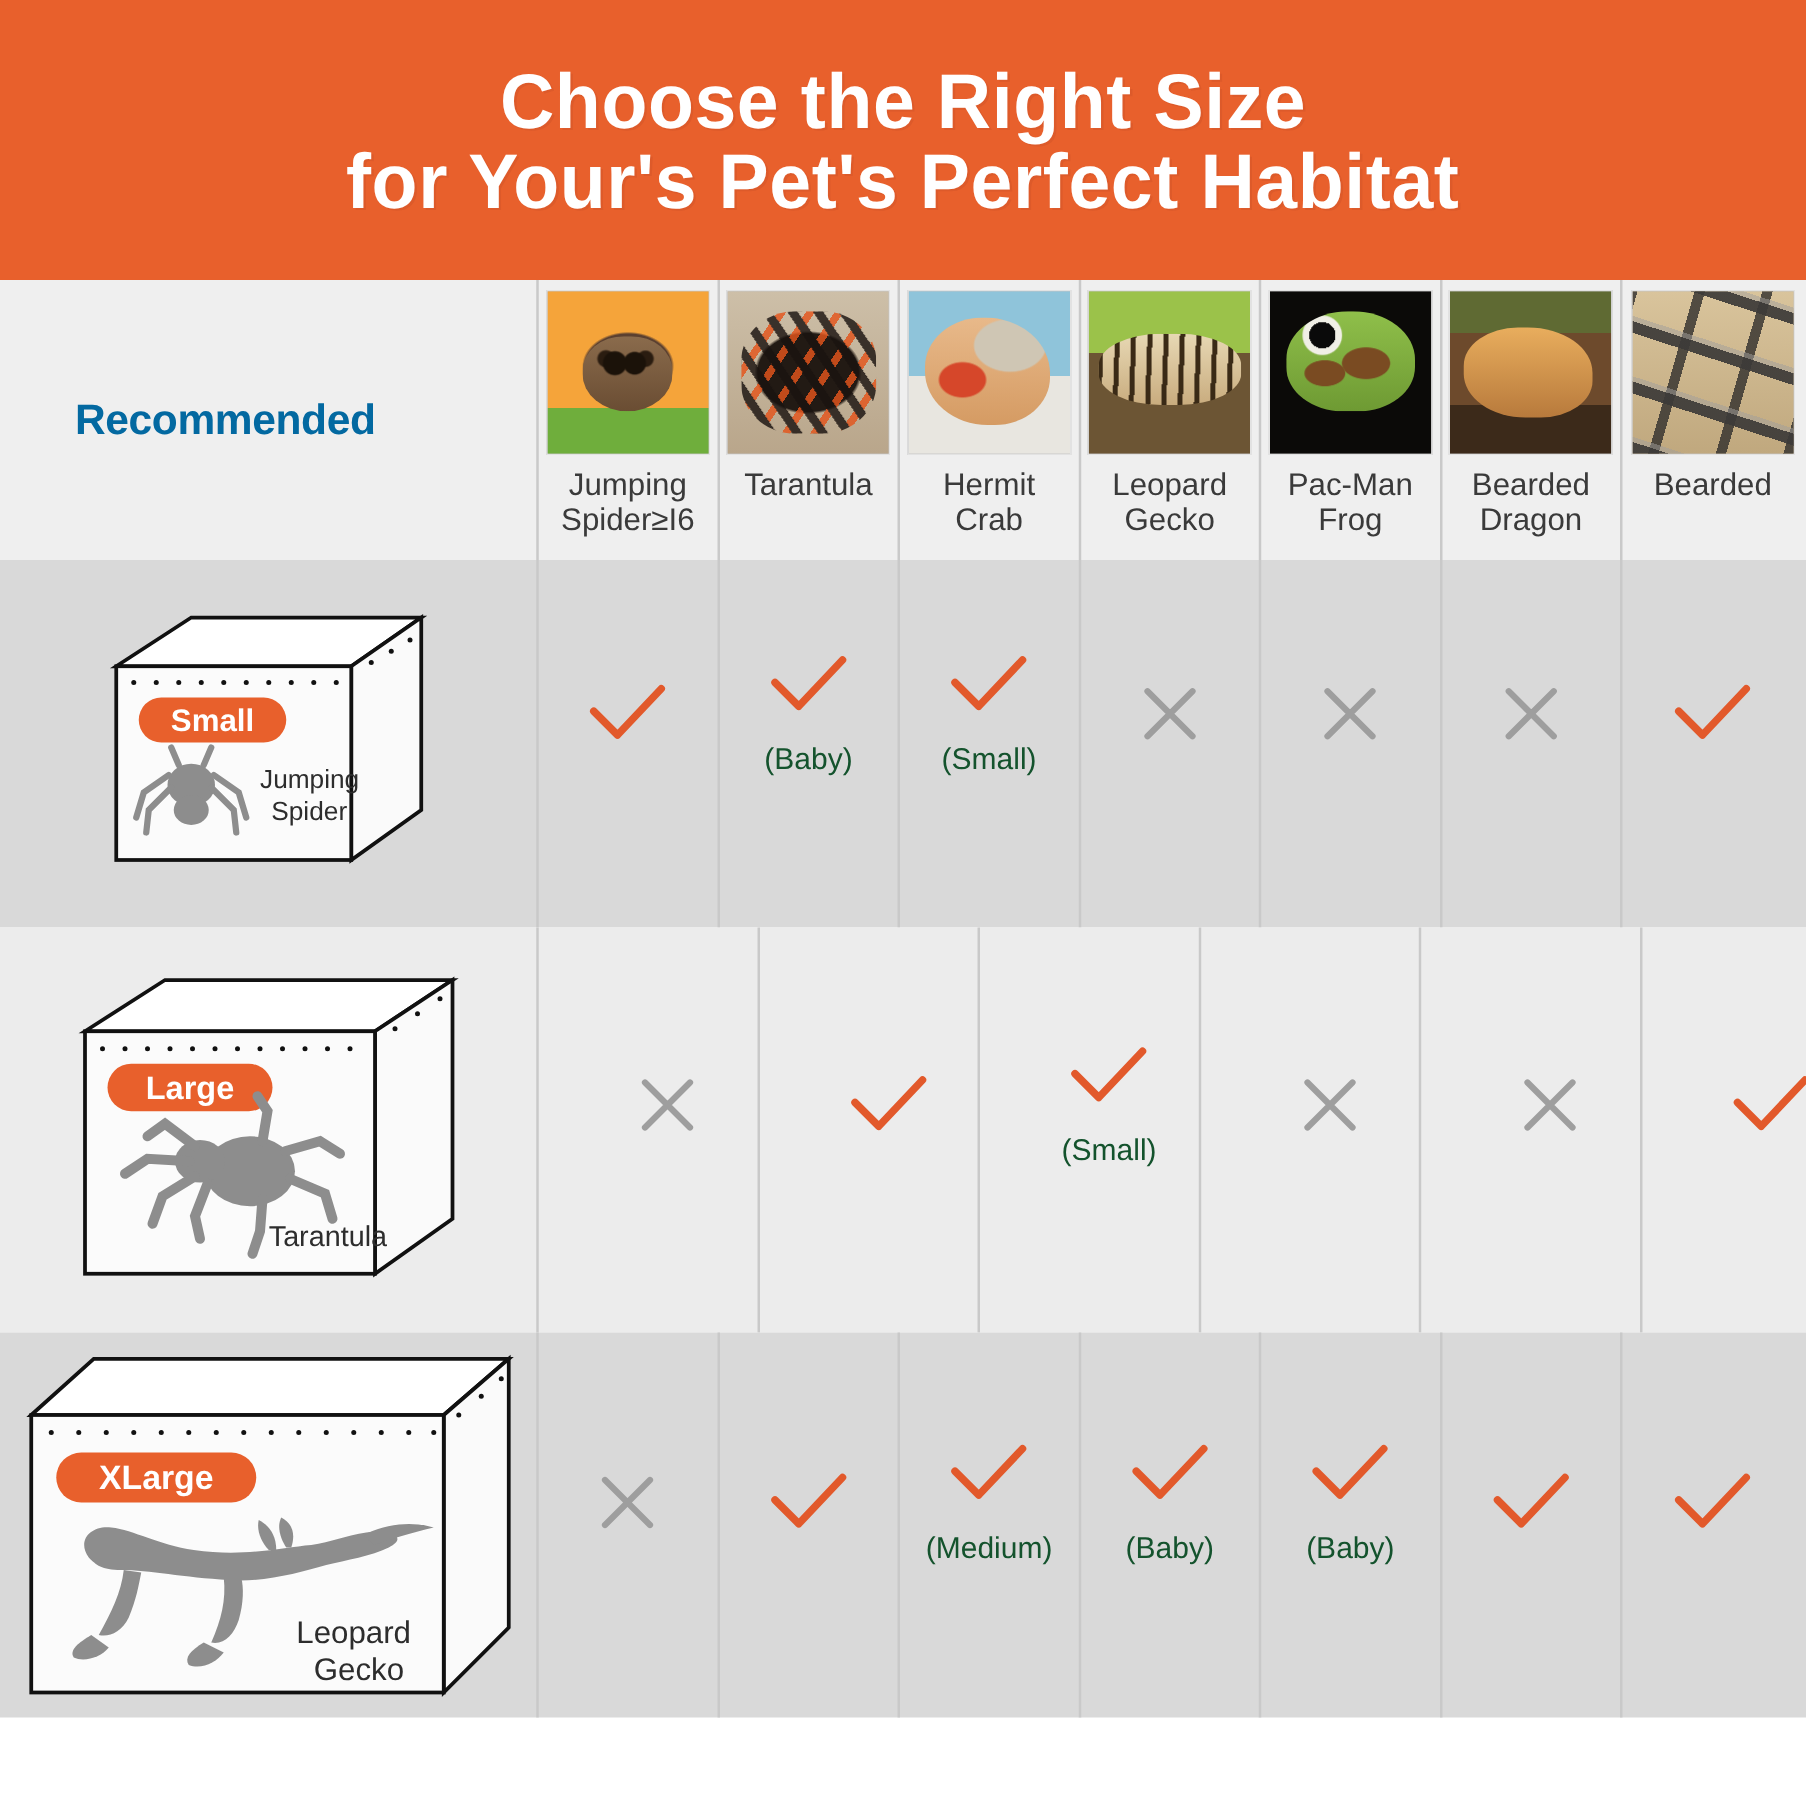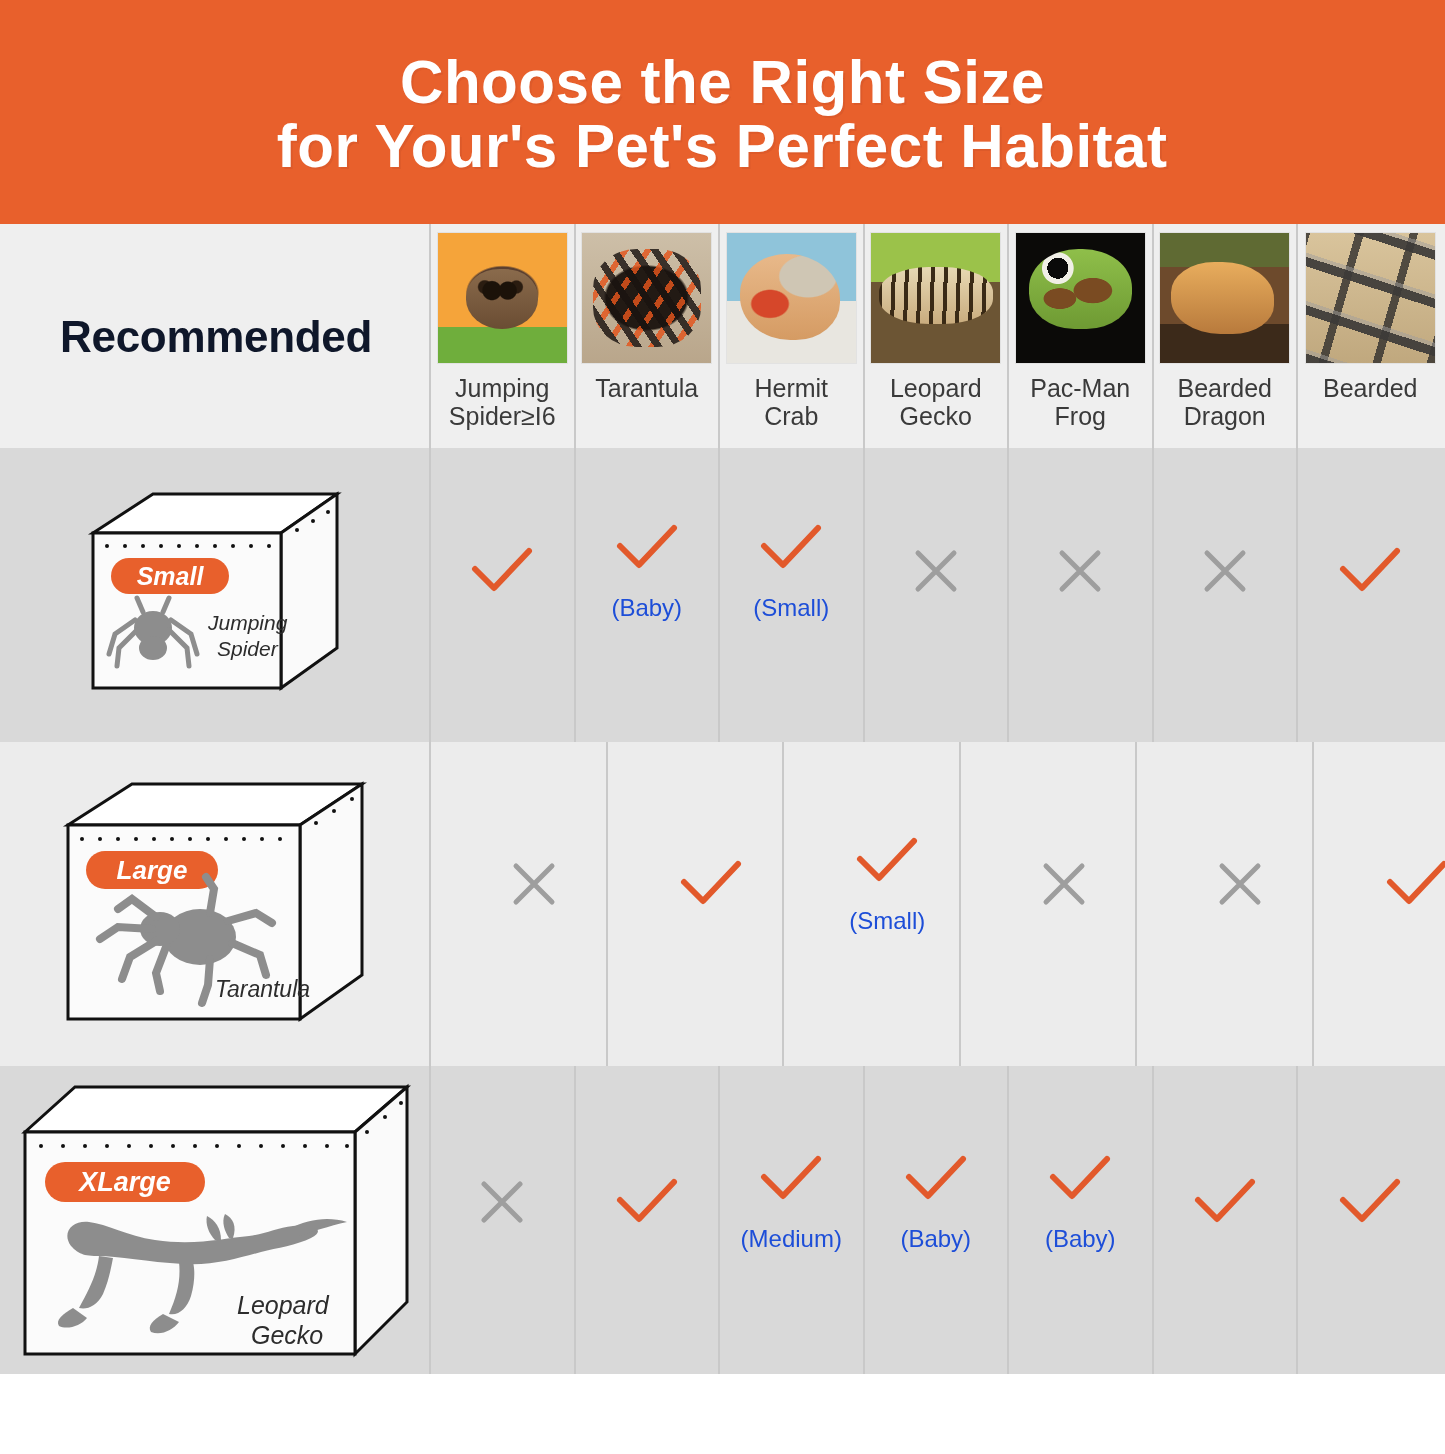--- a/index.html
+++ b/index.html
@@ -77,24 +77,24 @@
     width: 100%;
     height: 100%;
     display: flex;
     flex-direction: column;
     align-items: flex-start;
     justify-content: center;
     padding-left: 60px;
     box-sizing: border-box;
   }
   .corner-title span {
-    color: #0f172a;
+    color: #0369a1;
     font-family: "Liberation Sans", sans-serif;
     font-weight: bold;
-    font-size: 44px;
+    font-size: 34px;
     line-height: 1.25;
     letter-spacing: -0.3px;
   }
 
   .head-cell {
     flex-direction: column;
     justify-content: flex-start;
     padding-top: 8px;
   }
   .thumb {
@@ -193,31 +193,31 @@
     background: linear-gradient(#d9c49c, #c0a87e);
   }
   .ph-isopods::after{
     content:"";position:absolute;inset:0;
     background:
       repeating-linear-gradient(18deg, rgba(60,58,56,.92) 0 9px, rgba(160,158,156,.5) 9px 13px, rgba(0,0,0,0) 13px 46px),
       repeating-linear-gradient(-74deg, rgba(48,46,44,.8) 0 8px, rgba(0,0,0,0) 8px 52px);
   }
 
   
-  .boxwrap { width: 100%; height: 100%; display:flex; align-items:center; justify-content:center;font-style:italic; }
+  .boxwrap { width: 100%; height: 100%; display:flex; align-items:center; justify-content:center; }
   .boxsvg { display:block; }
 
   
   .markcell { flex-direction: column; justify-content: center; }
   .mark { display:block; }
   .sublabel {
     margin-top: 18px;
     font-family: "Liberation Sans", sans-serif;
     font-size: 24px;
-    color: #1d4ed8;
+    color: #14532d;
     text-align:center;
     min-height: 28px;
   }
   .sublabel:empty { min-height: 0; margin-top:0; }
 
   .mark-shift-r1 { margin-top: -48px; }
   .mark-shift-r2 { margin-top: -40px; }
   .mark-shift-r3 { margin-top: -36px; }
 </style>
 </head>

